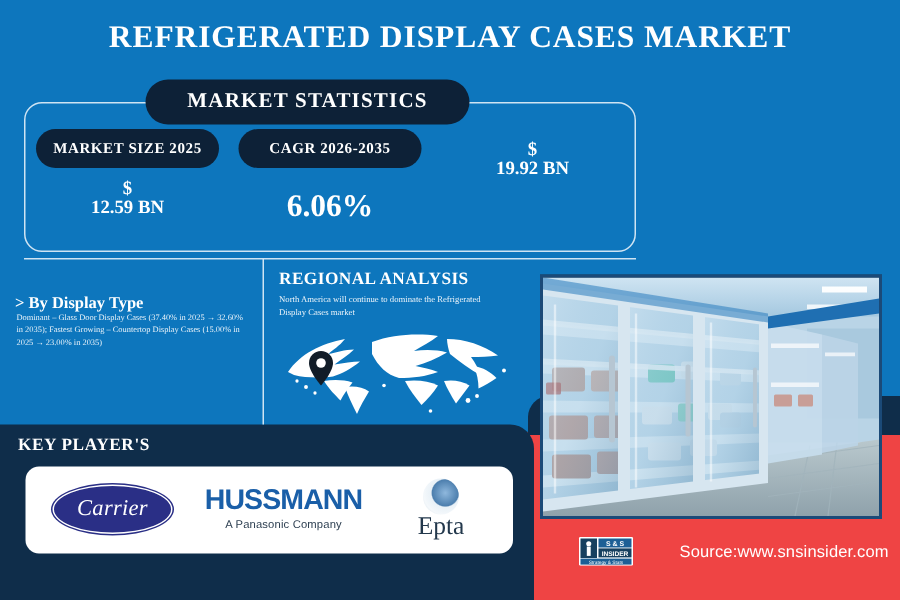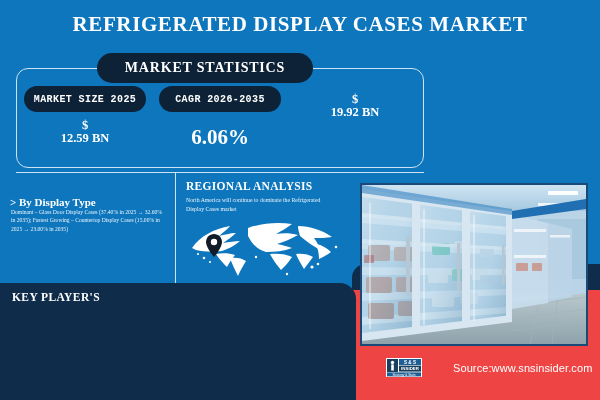--- a/index.html
+++ b/index.html
@@ -97,21 +97,21 @@
     border-radius: 14px;
     display: flex;
     align-items: center;
     justify-content: center;
     color: #ffffff;
     font-size: 10px;
     font-weight: bold;
     letter-spacing: 0.4px;
     margin: 0 auto;
     width: 122px;
-    font-family: Liberation Mono, monospace;
+    font-family: Liberation Serif, serif;
   }
   .stat-value {
     margin-top: 7px;
     color: #ffffff;
     font-size: 12.5px;
     font-weight: bold;
     line-height: 13px;
     font-family: "Liberation Serif", serif;
   }
   .stat-value .cur { display: block; font-size: 12.5px; }
@@ -357,20 +357,33 @@
         <circle cx="70" cy="43" r="1.2"></circle>
       </g>
       <g>
         <path d="M28 20 C23.6 20 20 23.6 20 28 C20 34 28 43 28 43 C28 43 36 34 36 28 C36 23.6 32.4 20 28 20 Z" fill="#111c28"></path>
         <circle cx="28" cy="28" r="3.2" fill="#ffffff"></circle>
       </g>
     </svg>
   </div>
 
   <div class="kp-head">KEY PLAYER'S</div>
+  <div class="kp-card">
+    <div class="logo-carrier">
+      <span>Carrier</span>
+    </div>
+    <div class="logo-huss">
+      <div class="hw">HUSSMANN</div>
+      <div class="hs">A Panasonic Company</div>
+    </div>
+    <div class="logo-epta">
+      <div class="sphere"></div>
+      <div class="etxt">Epta</div>
+    </div>
+  </div>
 
   <div class="photo">
     <svg width="224" height="159" viewBox="0 0 224 159">
       <defs>
         <linearGradient id="gceil" x1="0" y1="0" x2="0" y2="1">
           <stop offset="0%" stop-color="#cfe4f2"></stop>
           <stop offset="100%" stop-color="#9ec4dd"></stop>
         </linearGradient>
         <linearGradient id="gglass" x1="0" y1="0" x2="1" y2="1">
           <stop offset="0%" stop-color="#bcd9ec" stop-opacity="0.55"></stop>

